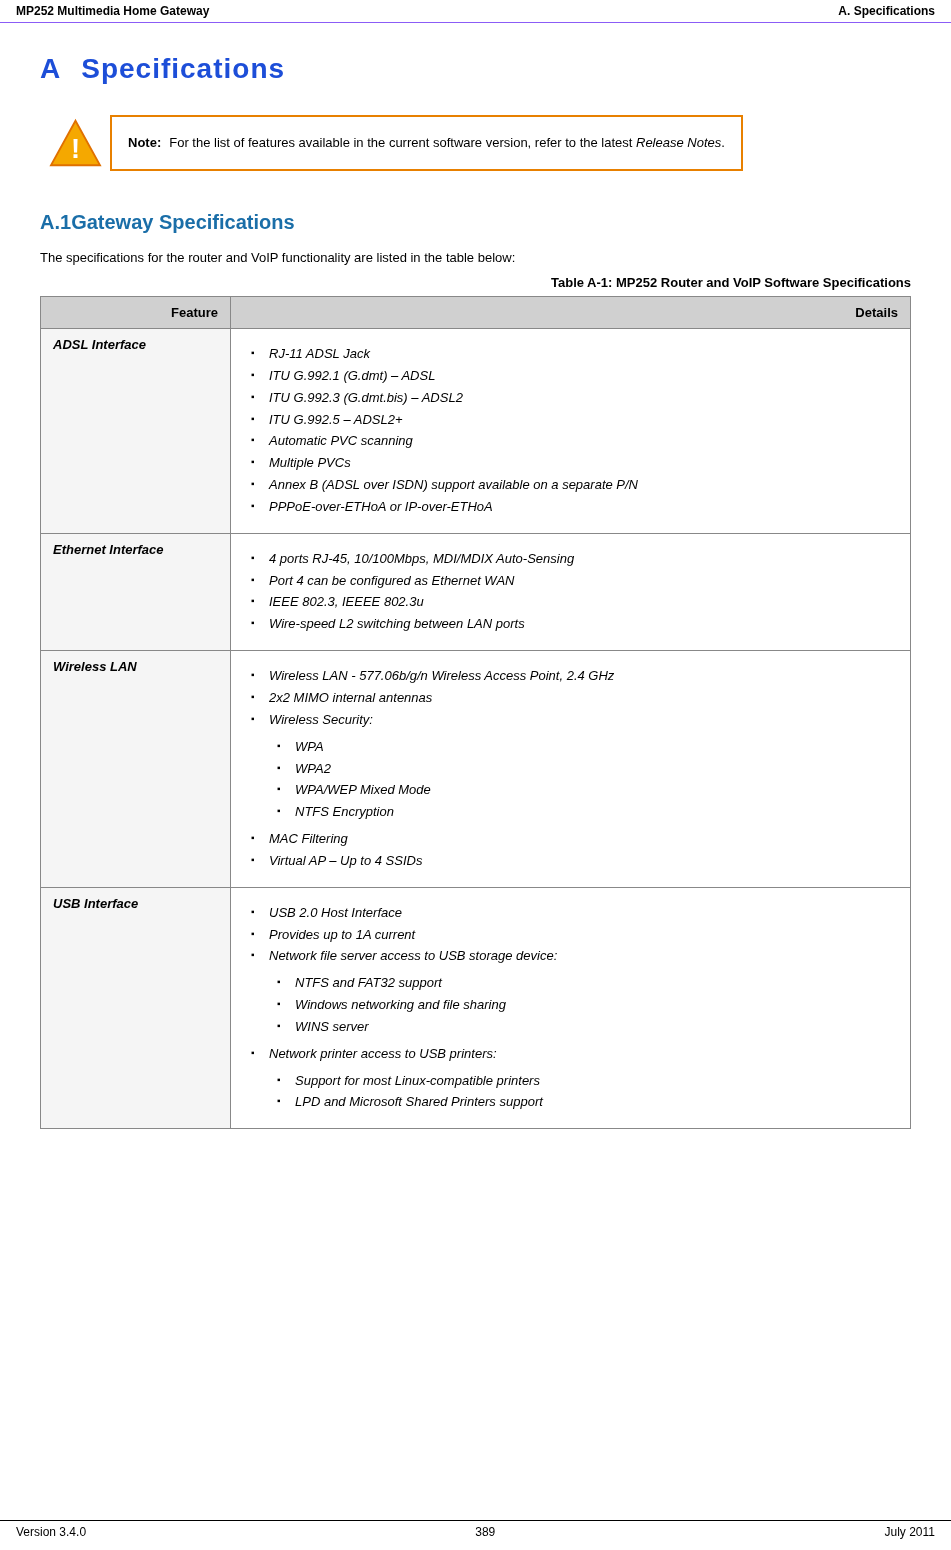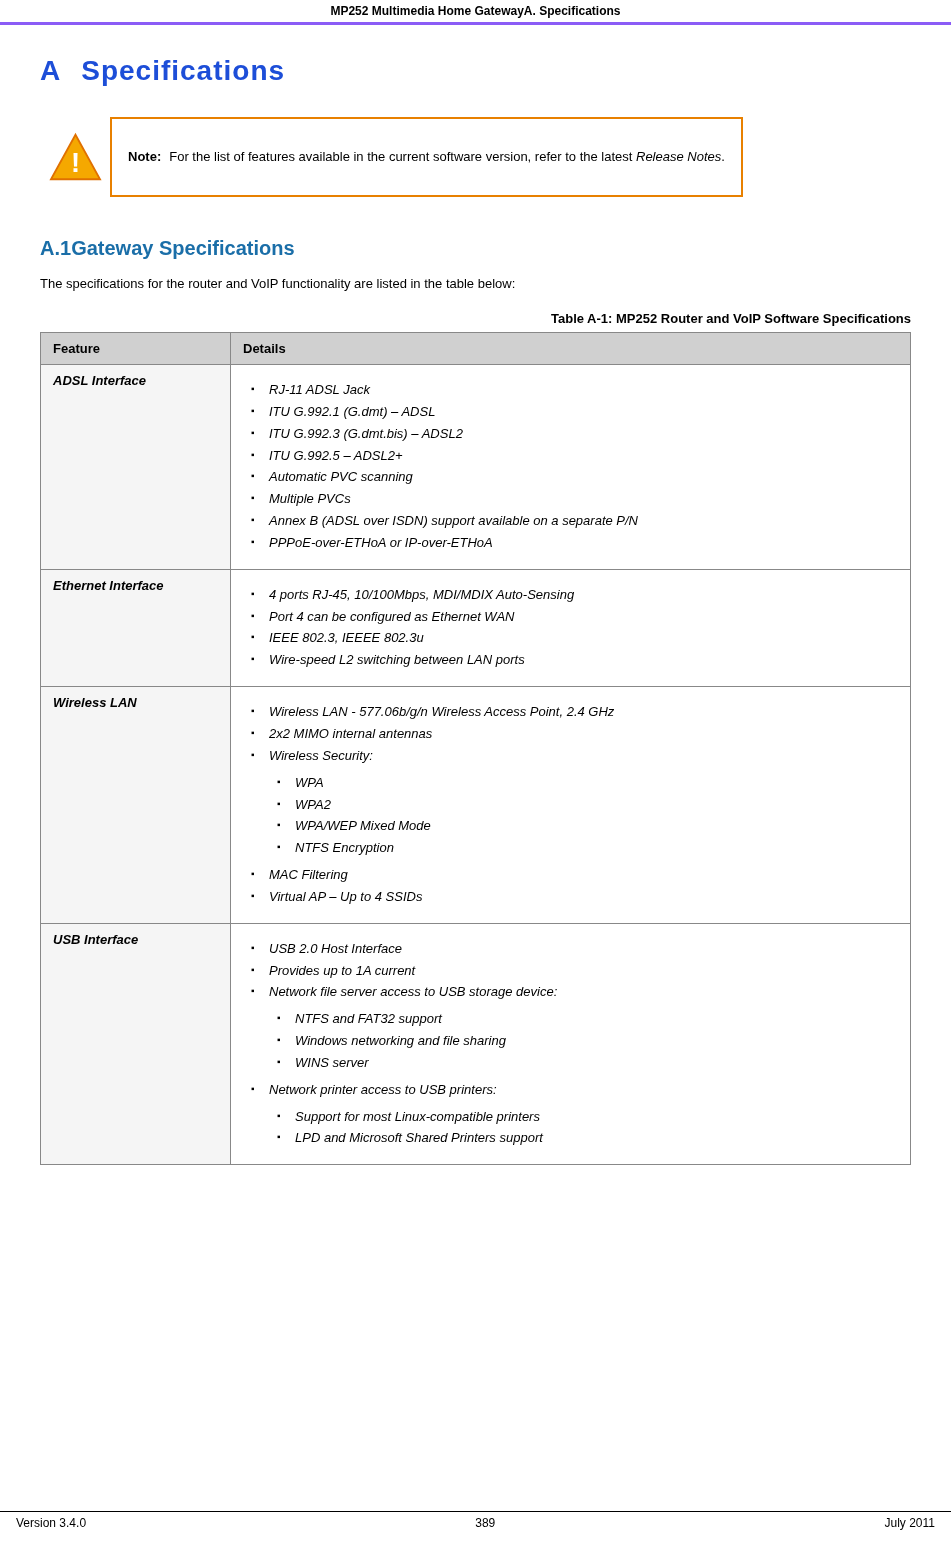--- a/index.html
+++ b/index.html
@@ -9,23 +9,23 @@
       color: #000;
       background: #fff;
       width: 951px;
       min-height: 1550px;
       position: relative;
     }
 
     
     .page-header {
       display: flex;
-      justify-content: center;
+      justify-content: space-between;
       align-items: center;
-      border-bottom: 3px solid #8b5cf6;
+      border-bottom: 1px solid #8b5cf6;
       padding: 4px 16px;
       font-size: 12px;
     }
     .page-header-left { font-weight: bold; }
     .page-header-right { font-weight: bold; }
 
     
     .content {
       padding: 30px 40px;
     }
@@ -55,21 +55,21 @@
       display: flex;
       align-items: center;
       justify-content: center;
     }
     .warning-triangle {
       width: 55px;
       height: 50px;
     }
     .note-content {
       border: 2px solid #e88000;
-      padding: 28px 16px;
+      padding: 16px 16px;
       font-size: 13px;
       line-height: 1.5;
       text-align: center;
     }
     .note-label {
       font-weight: bold;
       margin-right: 8px;
     }
     .note-italic { font-style: italic; }
 
@@ -78,21 +78,21 @@
       font-size: 20px;
       font-weight: bold;
       color: #1a6ea8;
       margin-bottom: 14px;
       margin-top: 10px;
     }
     .section-number { }
 
     .section-intro {
       font-size: 13px;
-      margin-bottom: 18px;
+      margin-bottom: 8px;
       line-height: 1.5;
     }
 
     
     .table-title {
       font-weight: bold;
       text-align: right;
       margin-bottom: 6px;
       font-size: 13px;
     }
@@ -100,21 +100,21 @@
     .specs-table {
       width: 100%;
       border-collapse: collapse;
       font-size: 13px;
     }
 
     .specs-table th {
       background: #d0d0d0;
       border: 1px solid #888;
       padding: 8px 12px;
-      text-align: left;
+      text-align: right;
       font-weight: bold;
       font-size: 13px;
     }
 
     .specs-table td {
       border: 1px solid #888;
       padding: 8px 12px;
       vertical-align: top;
       font-style: italic;
     }
@@ -161,21 +161,21 @@
       content: '✓';
       position: absolute;
       left: 0;
       top: 0;
       font-size: 12px;
     }
 
     
     .page-footer {
       position: absolute;
-      bottom: 16px;
+      bottom: 7px;
       left: 0;
       right: 0;
       display: flex;
       justify-content: space-between;
       align-items: center;
       border-top: 1px solid #000;
       padding: 4px 16px;
       font-size: 12px;
     }
   </style>

